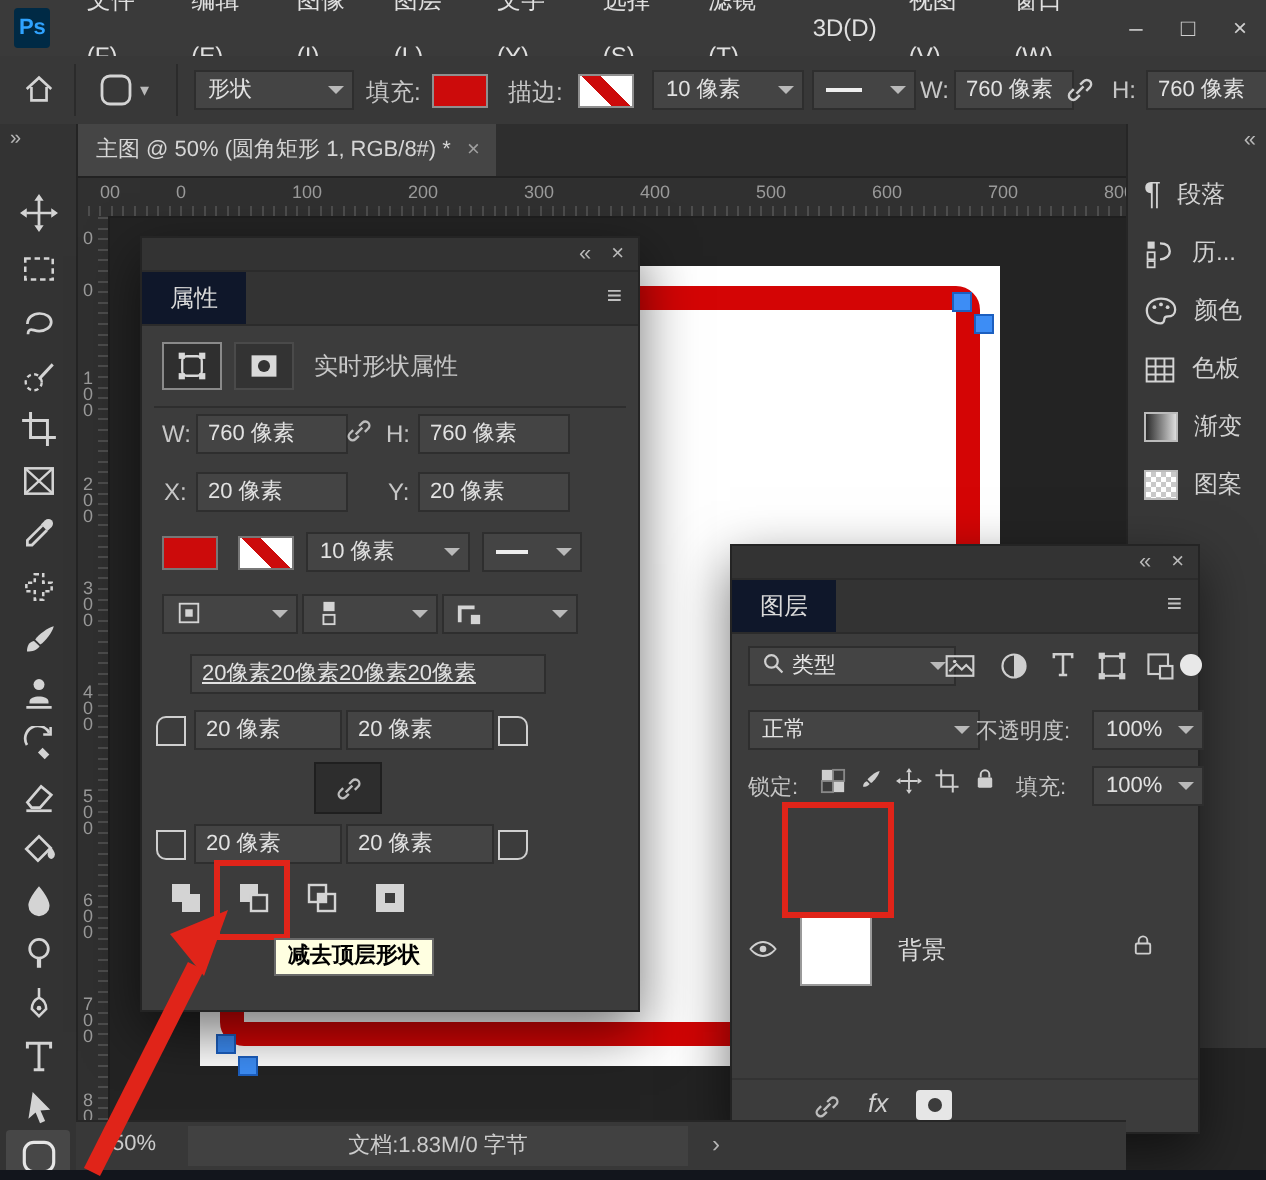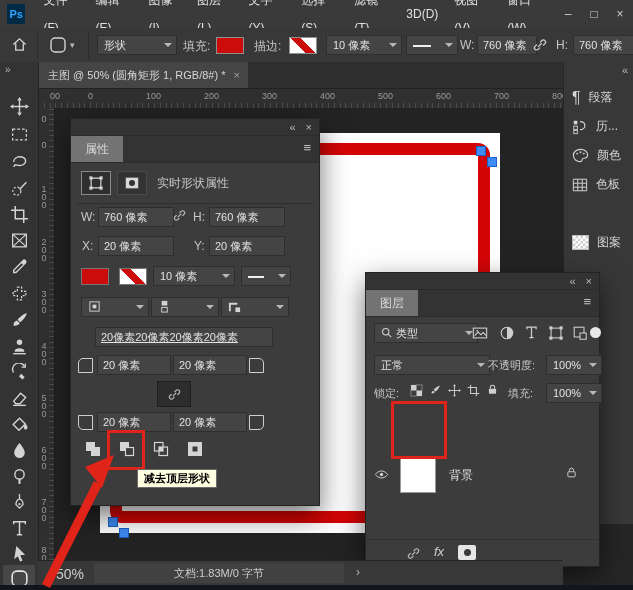--- a/index.html
+++ b/index.html
@@ -45,21 +45,21 @@
   
   .pasteboard{position:absolute;left:54px;top:108px;width:509px;height:452px;background:#232323;}
   .canvas{position:absolute;left:100px;top:133px;width:400px;height:400px;background:#fff;}
   .redring{position:absolute;left:110px;top:143px;width:356px;height:356px;border:12px solid #d40505;border-radius:12px;}
   .anchor{position:absolute;width:8px;height:8px;background:#3d8df5;border:1px solid #1c5fc0;}
   
   .panel{position:absolute;background:#3c3c3c;border:1px solid #242424;box-shadow:0 10px 26px rgba(0,0,0,.55);}
   .phead{height:16px;background:#333;border-bottom:1px solid #2b2b2b;display:flex;justify-content:flex-end;
          align-items:center;gap:10px;padding:0 7px;color:#b9b9b9;font-size:11px;}
   .ptabrow{height:26px;background:#333;position:relative;border-bottom:1px solid #2b2b2b;}
-  .ptab{display:inline-block;height:26px;line-height:26px;padding:0 14px;background:#737373;font-size:12px;color:#dadada;}
+  .ptab{display:inline-block;height:26px;line-height:26px;padding:0 14px;background:#0f172a;font-size:12px;color:#dadada;}
   .pmenu{position:absolute;right:8px;top:4px;color:#c0c0c0;font-size:13px;}
   .plabel{position:absolute;color:#c6c6c6;font-size:12px;}
   .iconbtn{position:absolute;display:flex;align-items:center;justify-content:center;}
   .sep{position:absolute;height:1px;background:#2e2e2e;left:6px;right:6px;}
   .cornergl{position:absolute;width:13px;height:13px;border:1px solid #cfcfcf;background:transparent;}
   .pfbtn{position:absolute;width:28px;height:26px;display:flex;align-items:center;justify-content:center;}
   .redbox{position:absolute;border:3px solid #e02419;}
   .tooltip{position:absolute;background:#ffffe1;border:1px solid #6a6a6a;color:#000;font-size:11px;
            line-height:17px;padding:0 6px;white-space:nowrap;}
   
@@ -310,20 +310,24 @@
           <circle cx="12.5" cy="7" r="1" fill="#d4d4d4"></circle>
         </svg>
       <span class="sblabel">颜色</span>
     </div>
     <div class="sbitem" style="top:109px;">
       <svg width="16" height="16" viewBox="0 0 18 18">
           <path d="M1.5 2.5h15v13h-15zM1.5 7h15M1.5 11.5h15M6.5 2.5v13M11.5 2.5v13" stroke="#d4d4d4" stroke-width="1.1" fill="none"></path>
         </svg>
       <span class="sblabel">色板</span>
     </div>
+    <div class="sbitem" style="top:138px;">
+      <span style="width:15px;height:13px;background:linear-gradient(90deg,#2b2b2b,#ddd);border:1px solid #bbb;display:inline-block;"></span>
+      <span class="sblabel">渐变</span>
+    </div>
     <div class="sbitem" style="top:167px;">
       <span class="checker" style="width:15px;height:13px;border:1px solid #bbb;display:inline-block;background-size:5px 5px;background-position:0 0,2.5px 2.5px;"></span>
       <span class="sblabel">图案</span>
     </div>
   </div>
 
   <div class="panel" style="left:70px;top:118px;width:248px;height:386px;">
     <div class="phead">
       <span>«</span>
       <span>×</span>
@@ -557,21 +561,21 @@
           </svg>
         </div>
       <span class="fxtxt" style="position:absolute;left:68px;top:4px;">fx</span>
       <div class="iconbtn" style="left:92px;top:5px;width:18px;height:15px;background:#e6e6e6;border-radius:2px;">
         <div style="width:7px;height:7px;border-radius:50%;background:#3c3c3c;"></div>
       </div>
     </div>
   </div>
 
   <div class="statusbar">
-    <span style="position:absolute;left:18px;top:5px;font-size:14px;color:#cccccc;">50%</span>
+    <span style="position:absolute;left:18px;top:5px;font-size:11px;color:#cccccc;">50%</span>
     <div style="position:absolute;left:56px;top:2px;width:250px;height:20px;background:#414141;text-align:center;font-size:11px;line-height:20px;color:#cccccc;">文档:1.83M/0 字节</div>
     <span style="position:absolute;left:318px;top:4px;color:#b5b5b5;font-size:12px;">›</span>
   </div>
   <div class="bottomstrip"></div>
 
   <svg class="anno" width="633" height="590">
     <path d="M46 586 L98 483" stroke="#e02419" stroke-width="9" fill="none"></path>
     <polygon points="114,455 85,467 102,488" fill="#e02419"></polygon>
   </svg>
 

